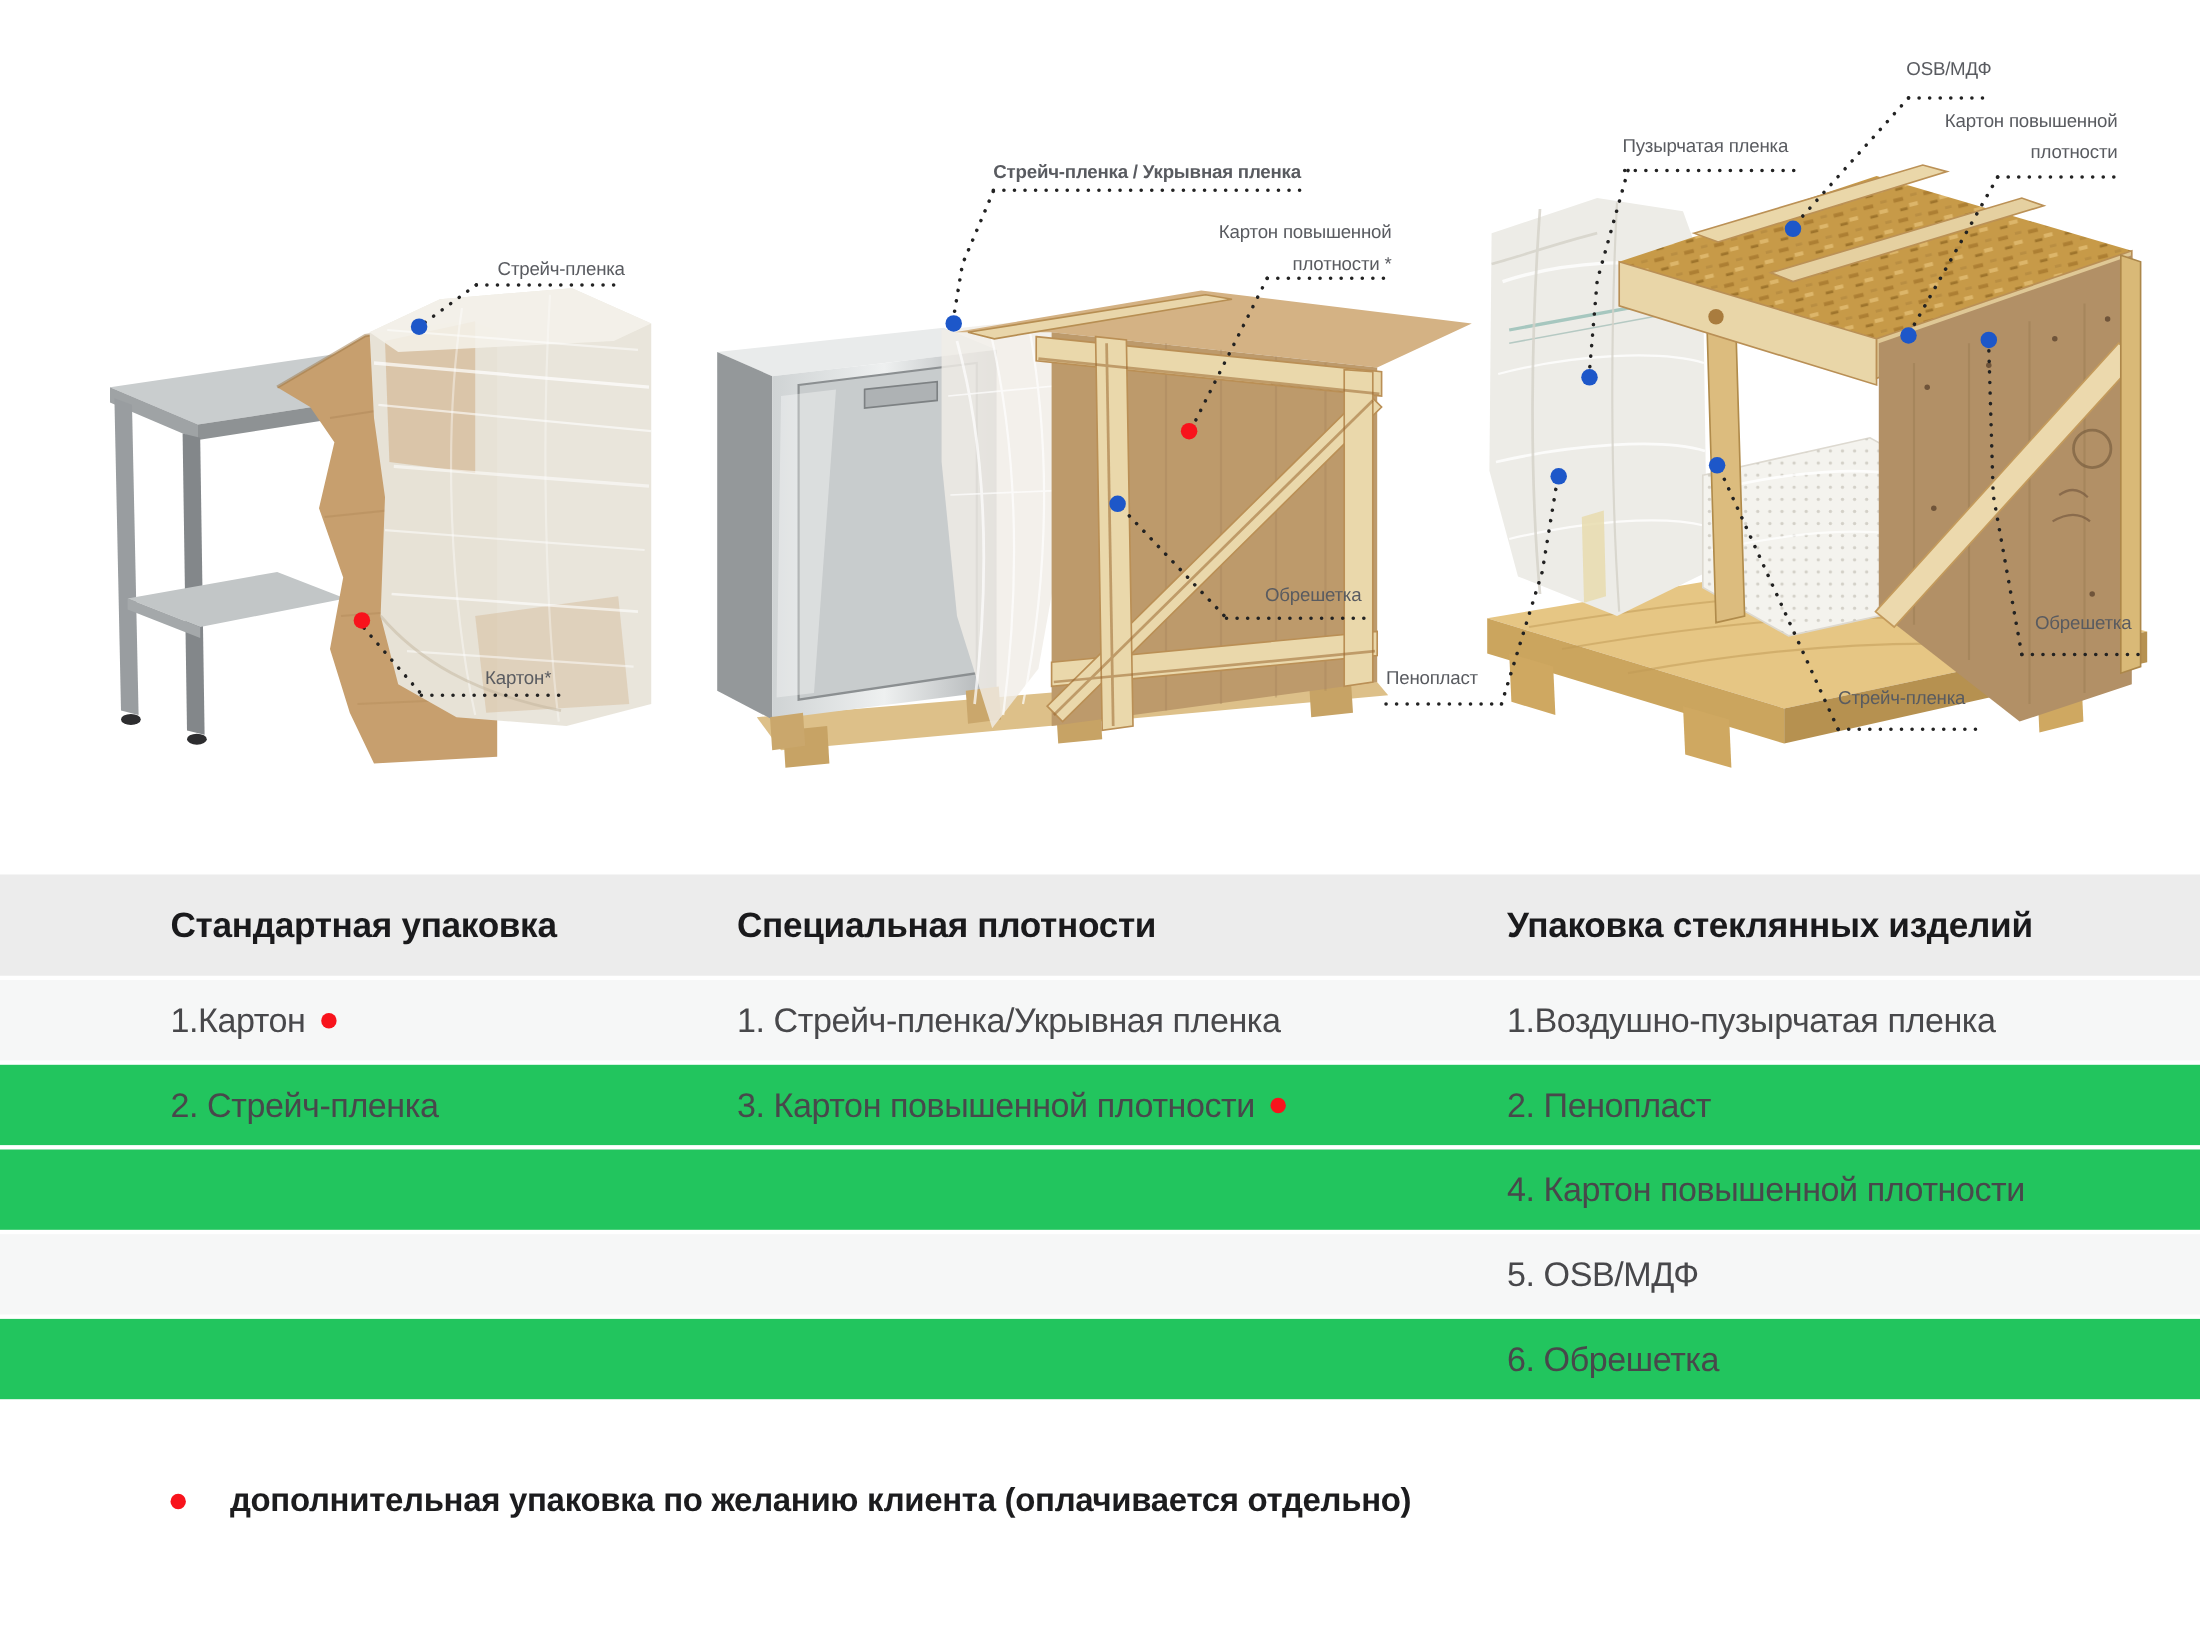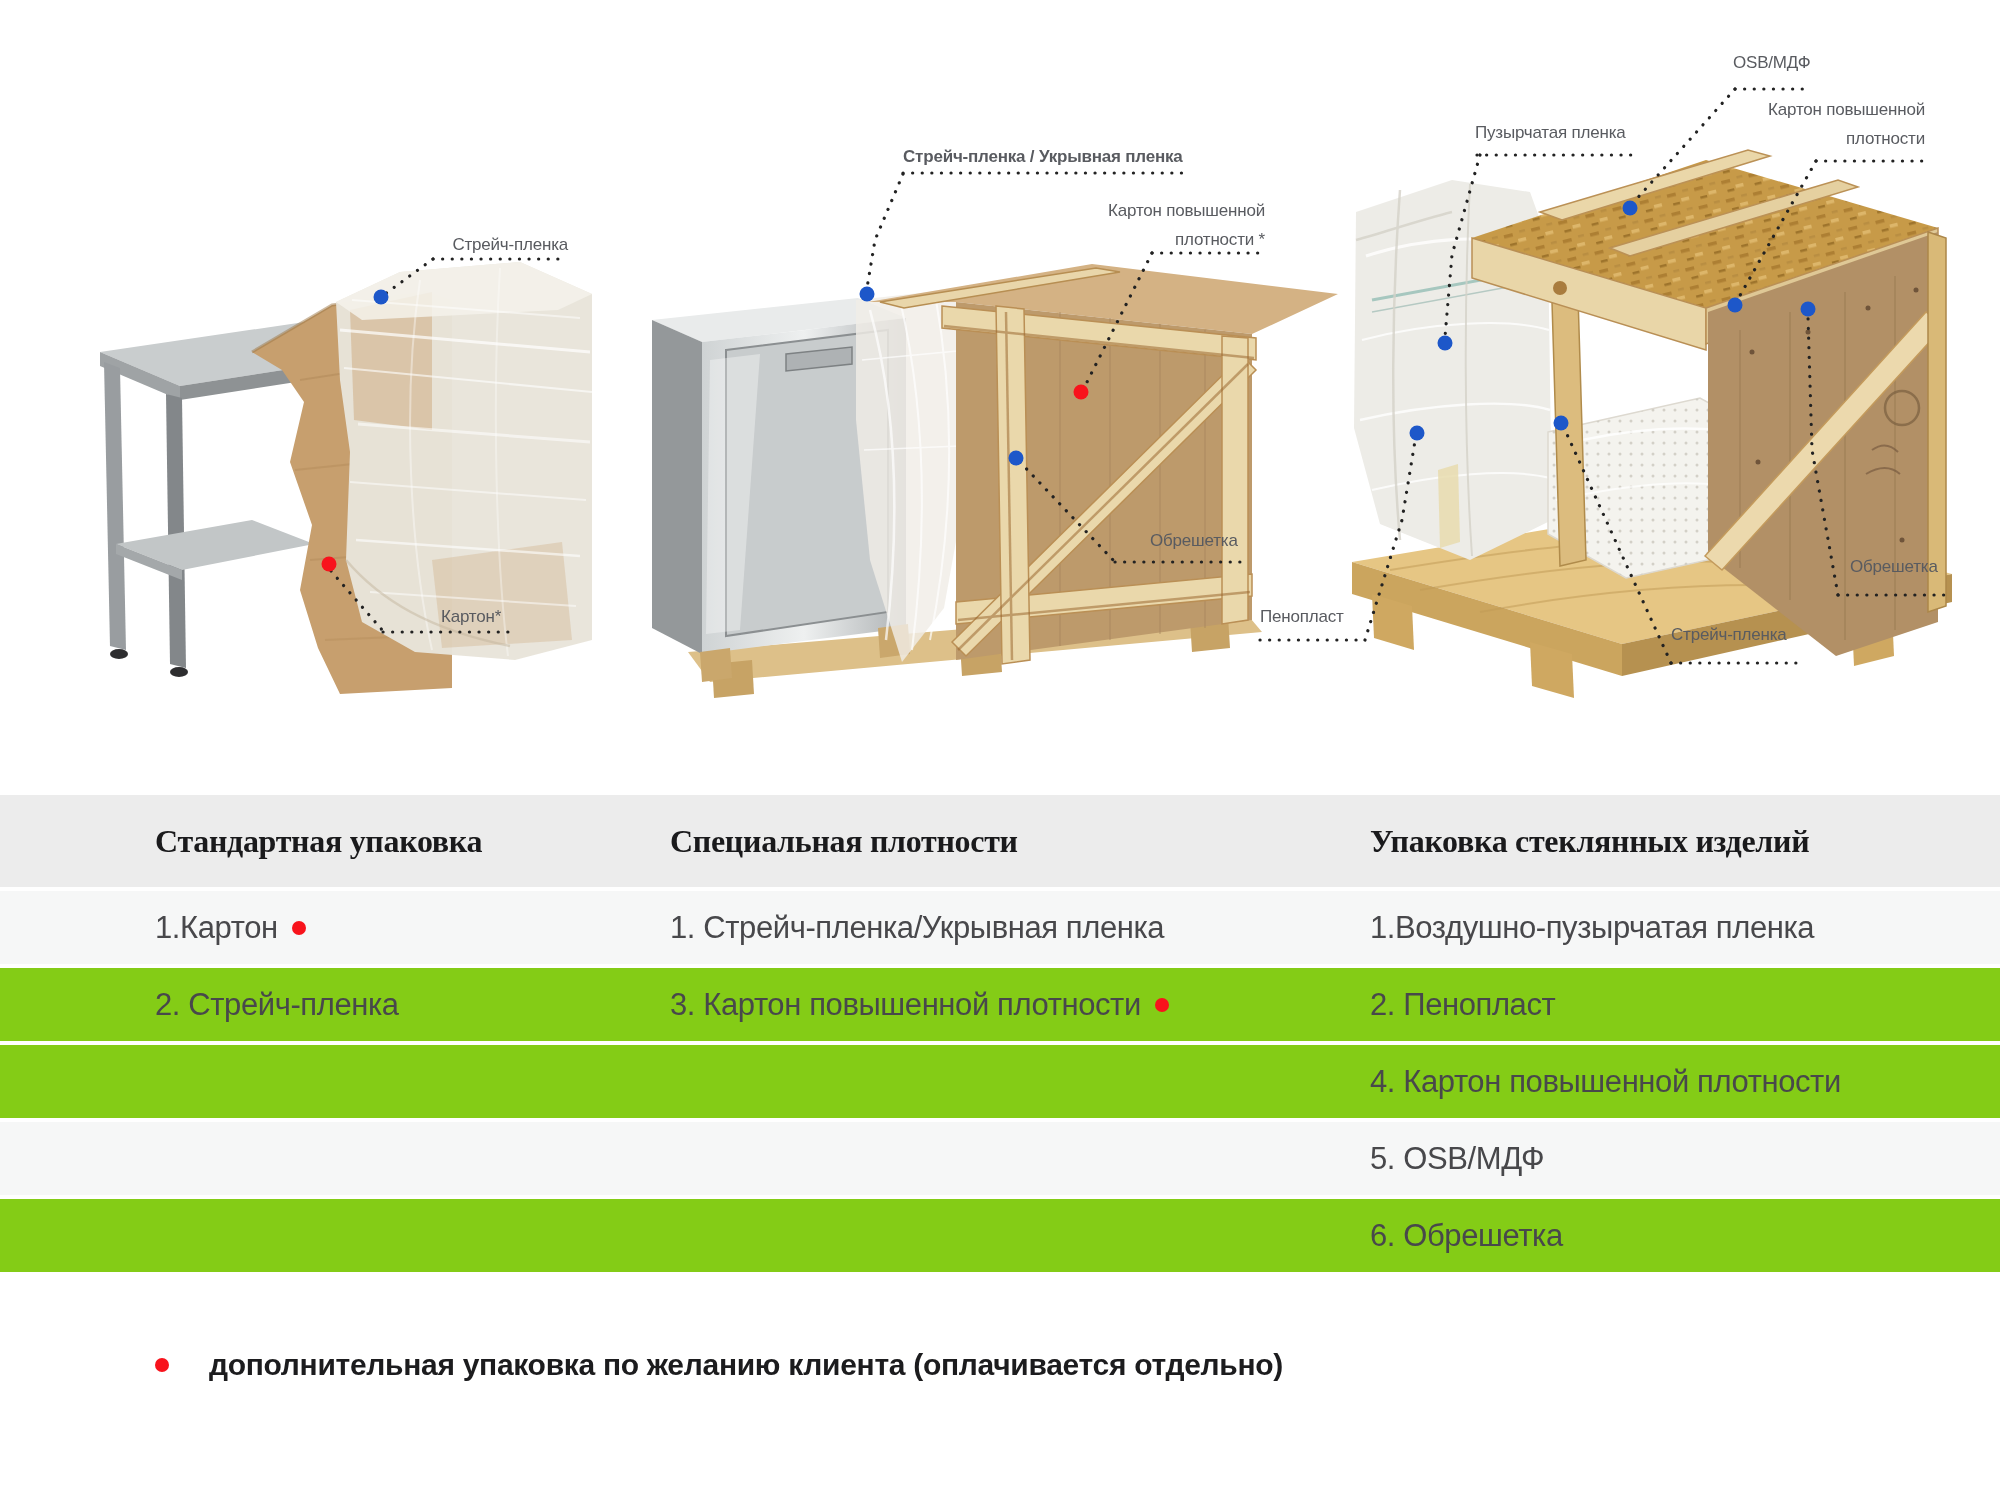--- a/index.html
+++ b/index.html
@@ -11,26 +11,26 @@
   .callout{
     position:absolute;font-size:17px;line-height:29px;color:#595b60;
     letter-spacing:-0.2px;white-space:pre-line;
   }
   .callout.r{text-align:right;}
   
   #pack-table{position:absolute;left:0;top:795px;width:2000px;display:flex;flex-direction:column;}
   .trow{position:relative;width:2000px;margin-bottom:4px;}
   .trow.hrow{height:92px;background:#ececec;}
   .trow.light{height:73px;background:#f6f7f7;}
-  .trow.gray{height:73px;background:#84cc16;}
+  .trow.gray{height:73px;background:#22c55e;}
   .cell{position:absolute;top:0;height:100%;display:flex;align-items:center;}
   .cell.c1{left:155px;width:460px;}
   .cell.c2{left:670px;width:650px;}
   .cell.c3{left:1370px;width:600px;}
-  .hdr{font-size:32px;font-weight:700;color:#1a1a1c;letter-spacing:-0.3px;font-family:Liberation Serif, serif;}
+  .hdr{font-size:32px;font-weight:700;color:#1a1a1c;letter-spacing:-0.3px;}
   .item{font-size:31px;color:#48484b;letter-spacing:-0.4px;text-align:right;}
   .paid-dot{display:inline-block;width:14px;height:14px;border-radius:50%;background:#f8131c;margin-left:14px;flex:0 0 auto;}
   
   #legend{position:absolute;left:155px;top:1348px;display:flex;align-items:center;}
   #legend .paid-dot{margin-left:0;margin-right:24px;}
   #legend .note{font-size:30px;font-weight:700;color:#1c1c1e;letter-spacing:-0.3px;margin-left:16px;}
   svg{position:absolute;left:0;top:0;}
 </style>
 </head>
 <body>

